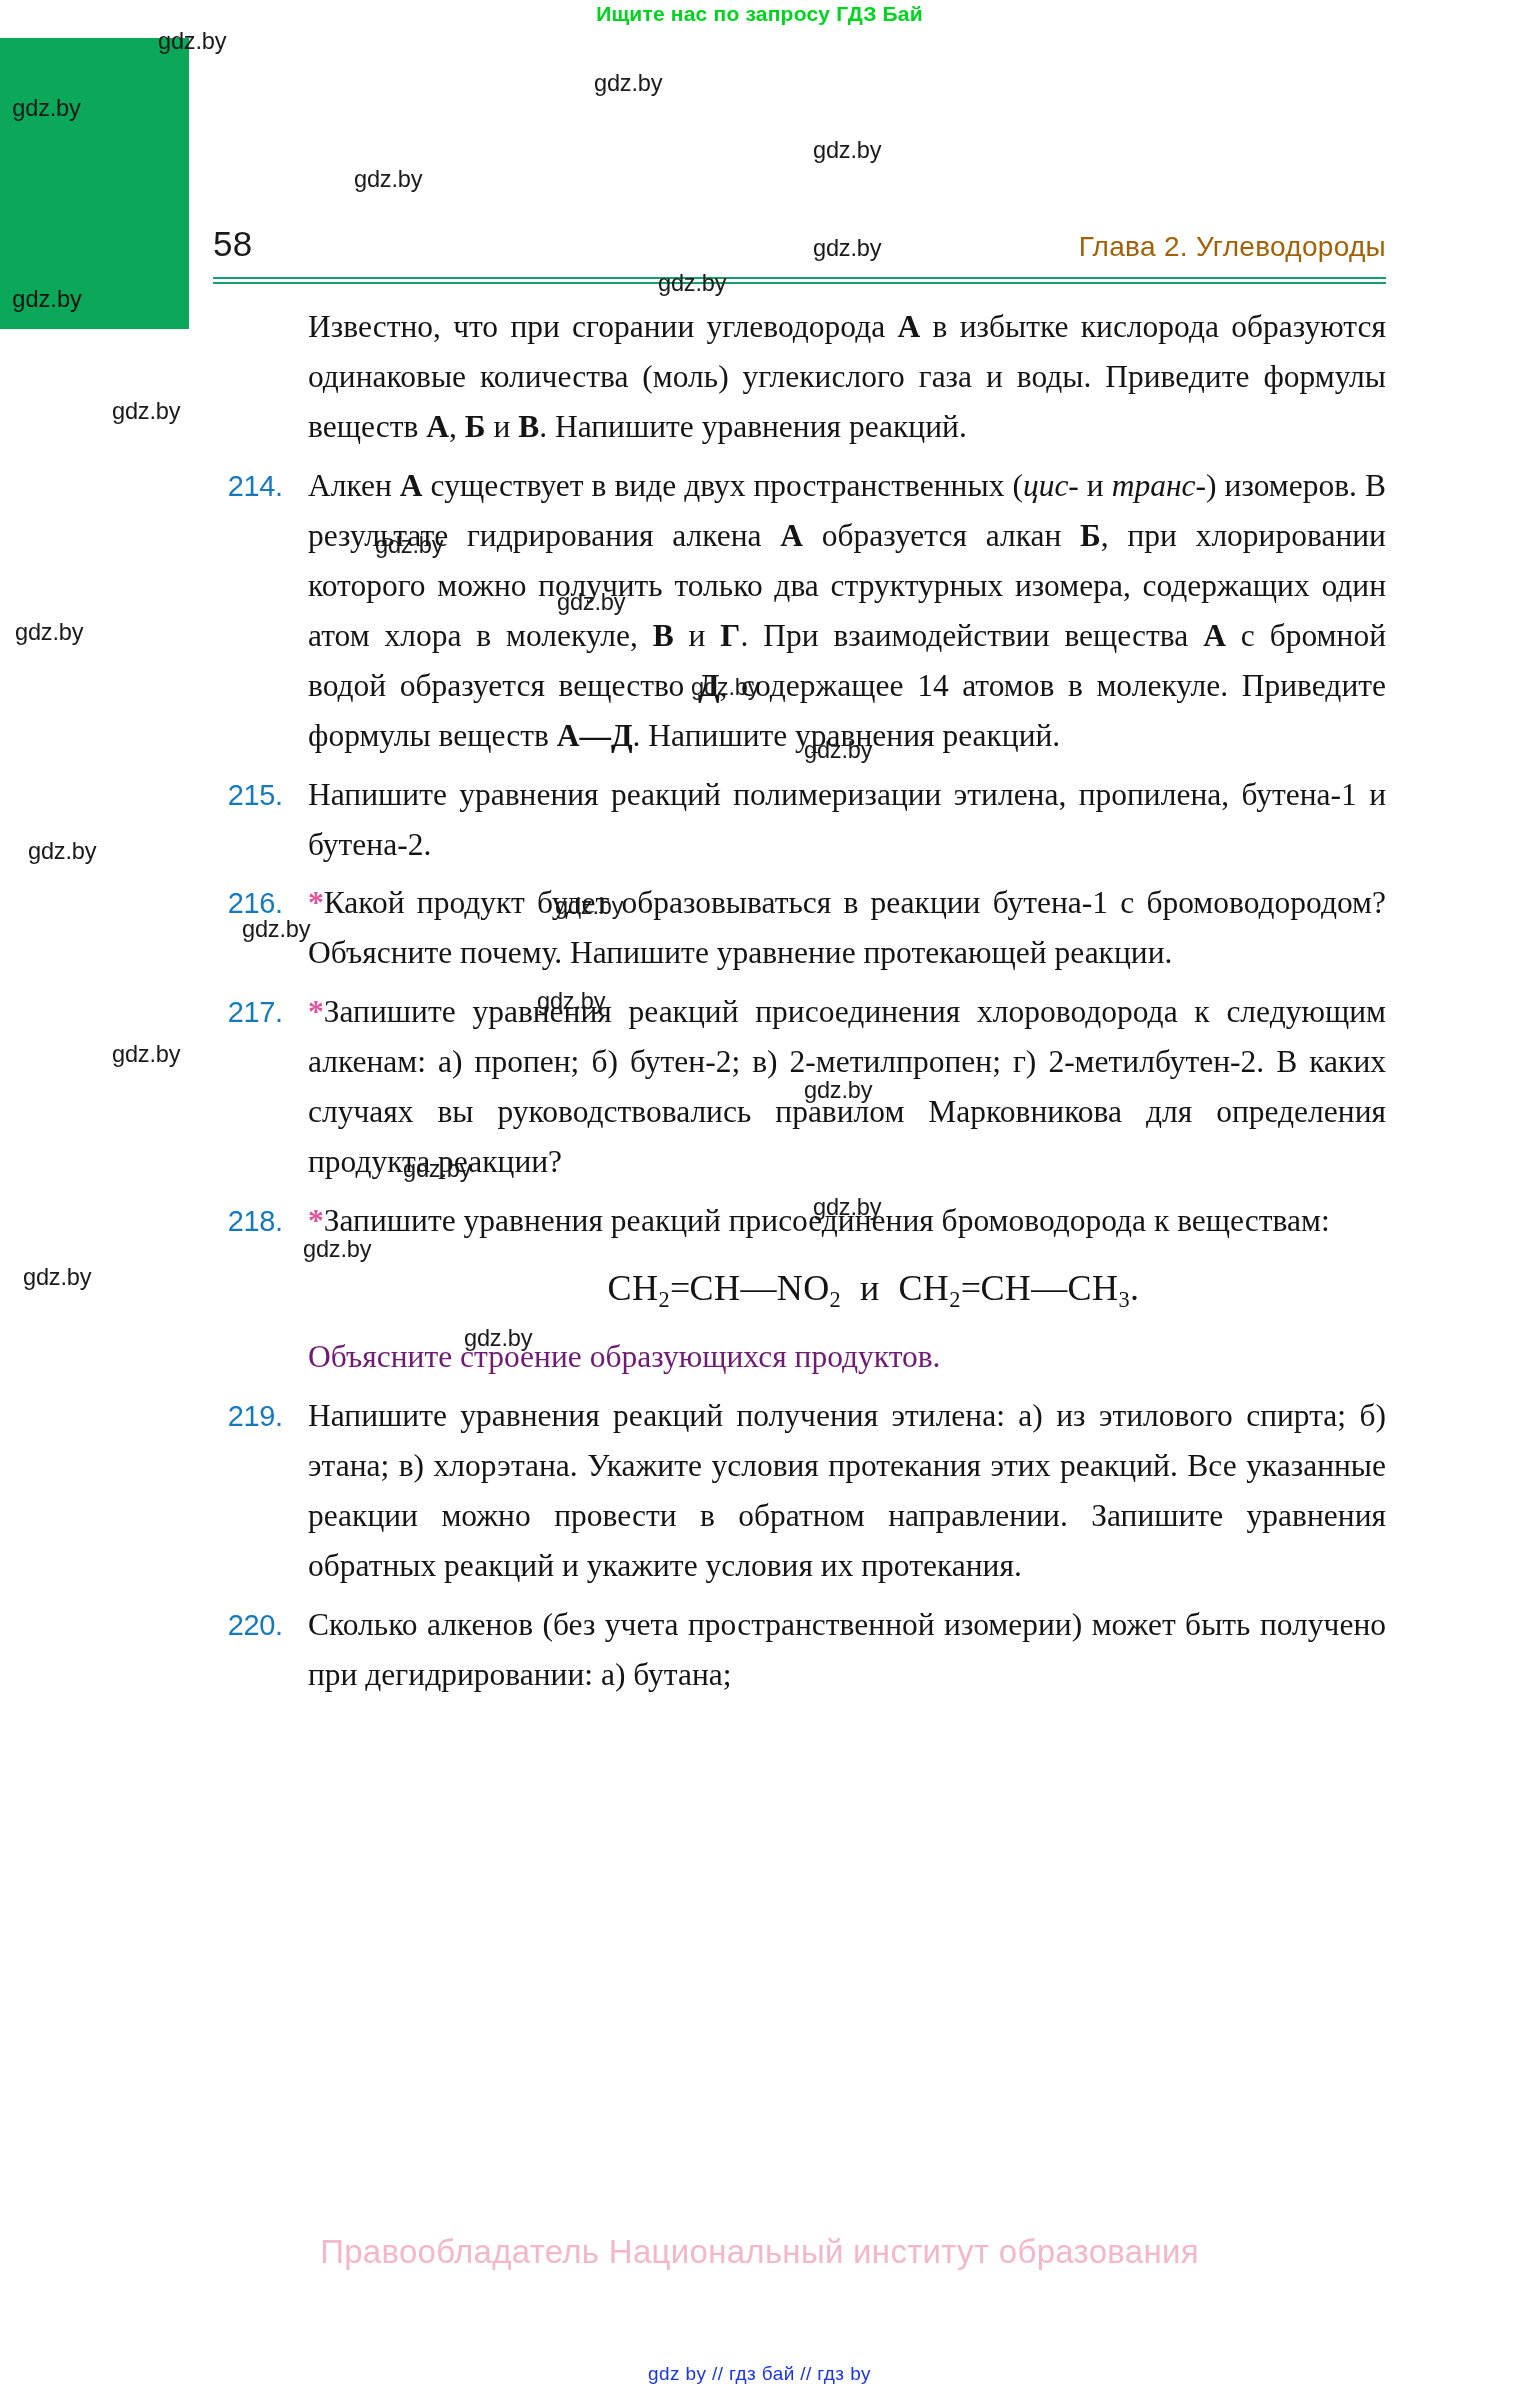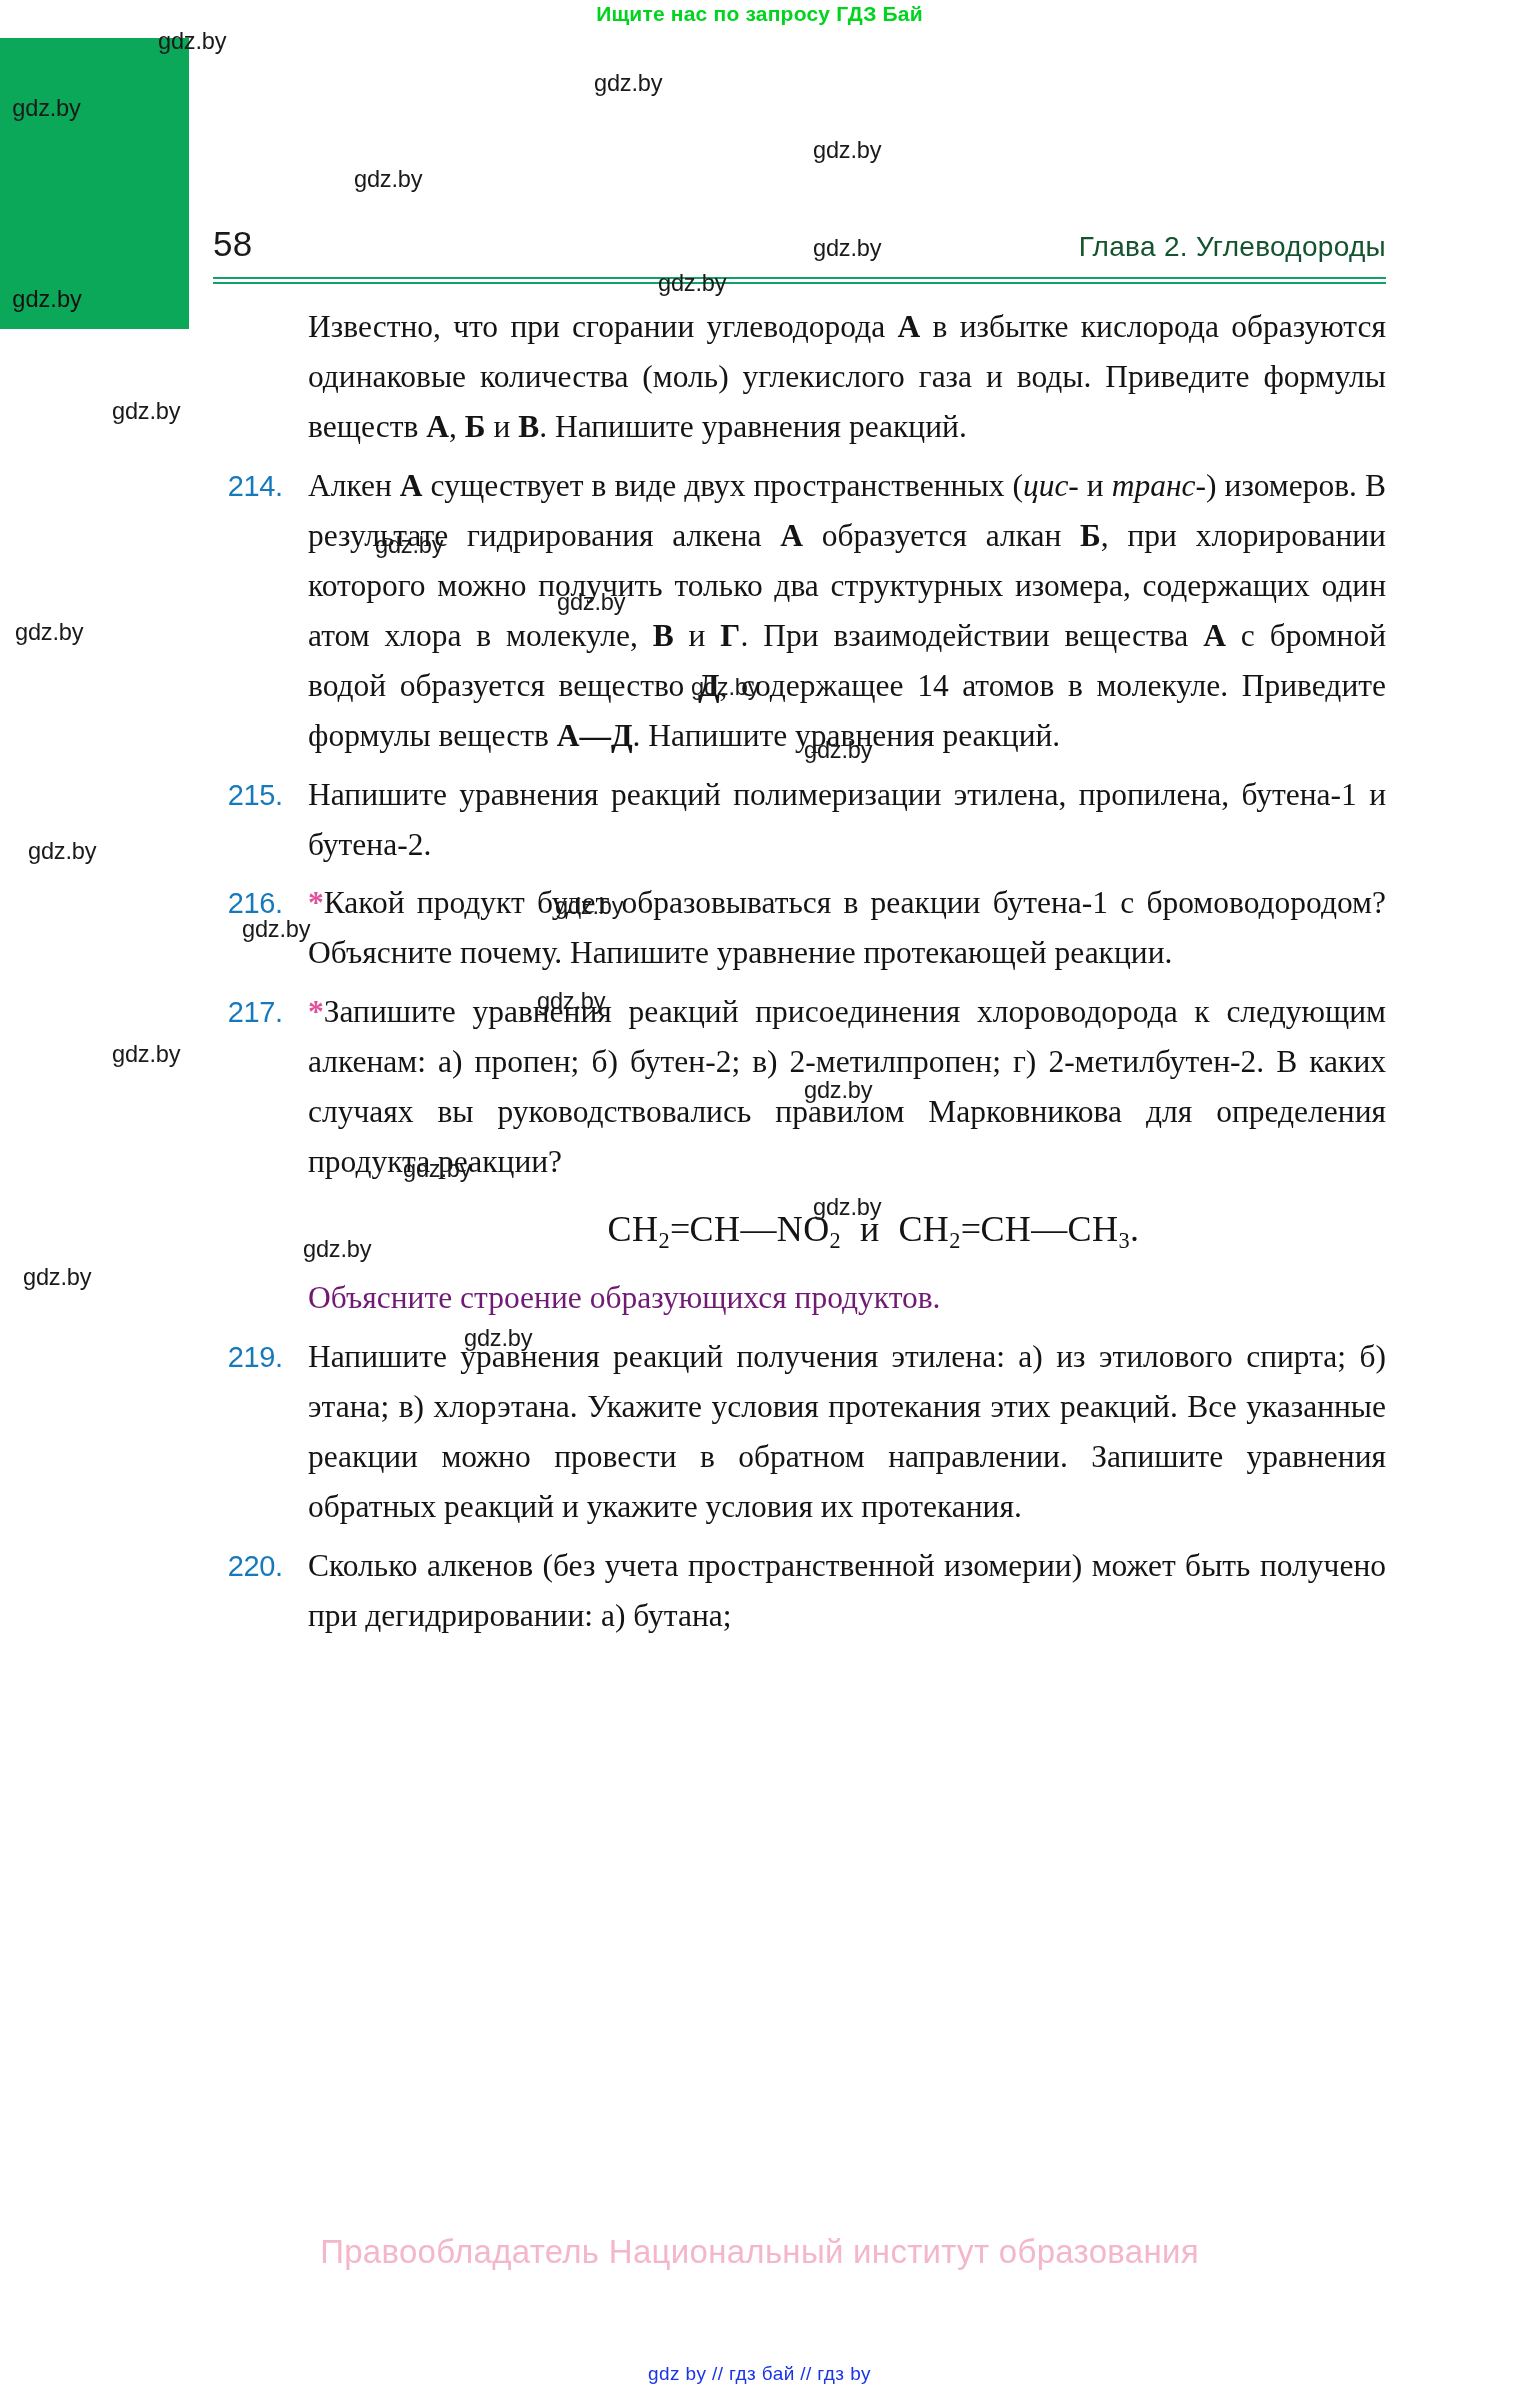--- a/index.html
+++ b/index.html
@@ -68,21 +68,21 @@
   }
   #page-number {
     font-family: "Liberation Sans", sans-serif;
     font-size: 35px;
     color: #1a1a1a;
     letter-spacing: 0.4px;
   }
   #chapter-title {
     font-family: "Liberation Sans", sans-serif;
     font-size: 28px;
-    color: #14532d;
+    color: #a16207;
     letter-spacing: 0.3px;
   }
   #header-rule {
     position: absolute;
     left: 213px; top: 277px;
     width: 1173px;
     height: 7px;
     border-top: 2.6px solid #13a06a;
     border-bottom: 2.6px solid #13a06a;
   }
@@ -206,20 +206,24 @@
           <div class="ex-num">215.</div>
           <div class="ex-body"><span>Напишите уравнения реакций полимеризации этилена, пропилена, бутена-1 и бутена-2.</span></div>
         </div>
         <div class="ex">
           <div class="ex-num">216.</div>
           <div class="ex-body"><span class="star">*</span><span>Какой продукт будет образовываться в реакции бутена-1 с бромоводородом? Объясните почему. Напишите уравнение протекающей реакции.</span></div>
         </div>
         <div class="ex">
           <div class="ex-num">217.</div>
           <div class="ex-body"><span class="star">*</span><span>Запишите уравнения реакций присоединения хлороводорода к следующим алкенам: а) пропен; б) бутен-2; в) 2-метилпропен; г) 2-метилбутен-2. В каких случаях вы руководствовались правилом Марковникова для определения продукта реакции?</span></div>
+        </div>
+        <div class="ex">
+          <div class="ex-num">218.</div>
+          <div class="ex-body"><span class="star">*</span><span>Запишите уравнения реакций присоединения бромоводорода к веществам:</span></div>
         </div>
         <div class="ex lead">
           <div class="ex-num">&nbsp;</div>
           <div class="ex-body">
             <div class="formula"><span>CH<sub>2</sub><span class="dbond">=</span>CH—NO<sub>2</sub></span><span>&nbsp;&nbsp;и&nbsp;&nbsp;</span><span>CH<sub>2</sub><span class="dbond">=</span>CH—CH<sub>3</sub></span><span>.</span></div>
             <div class="plain-line">Объясните строение образующихся продуктов.</div>
           </div>
         </div>
         <div class="ex">
           <div class="ex-num">219.</div>

